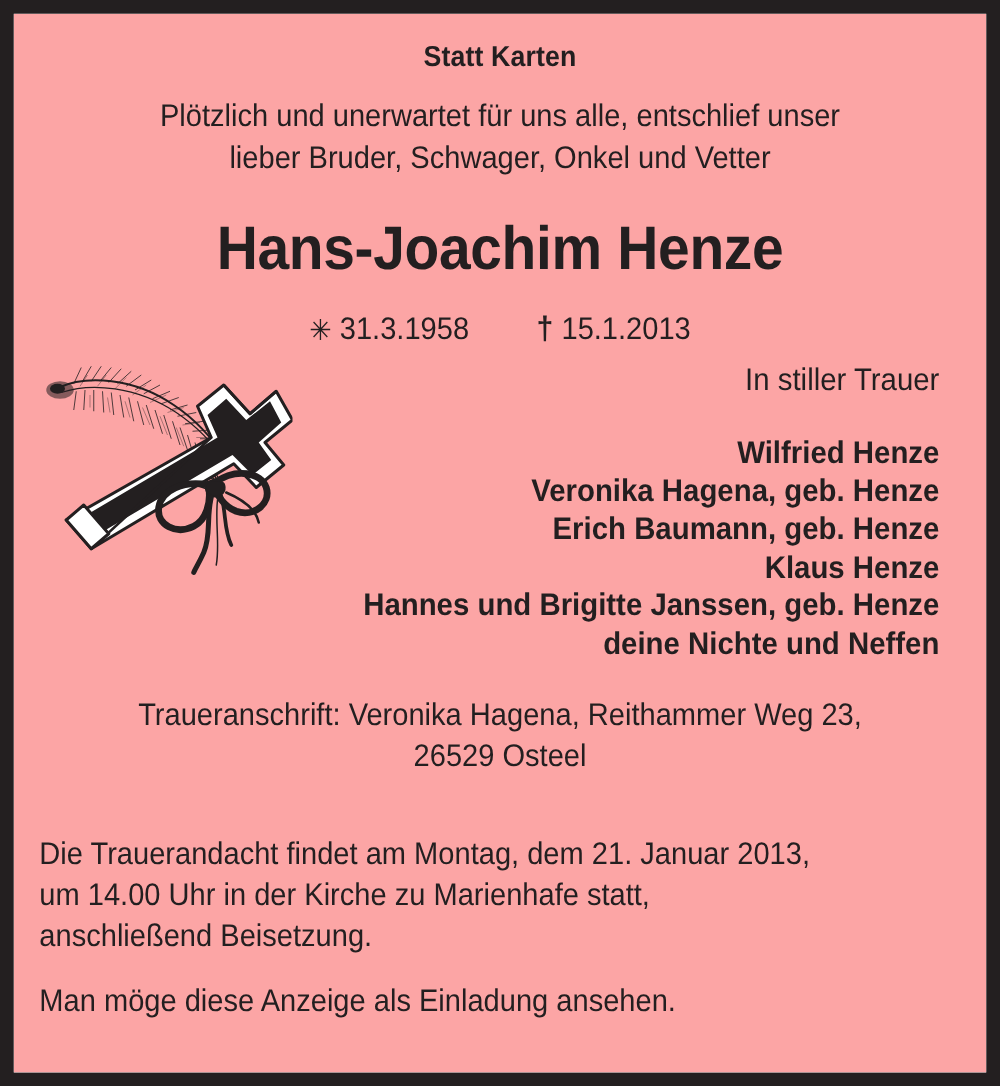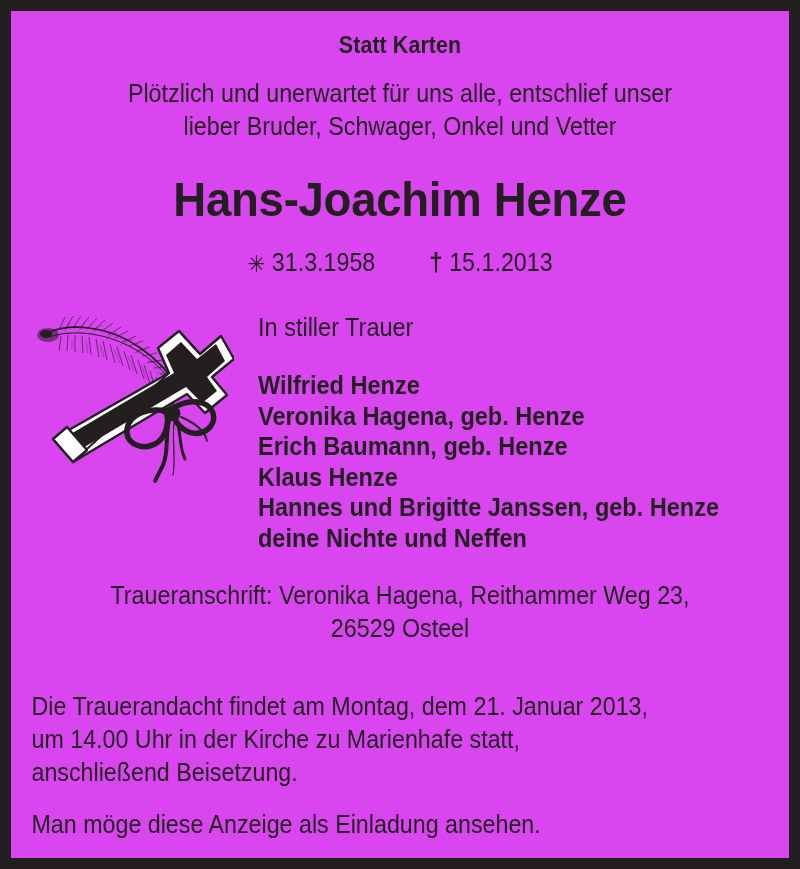--- a/index.html
+++ b/index.html
@@ -19,21 +19,21 @@
     box-sizing: border-box;
     background: #ffffff;
     border: 11px solid #231f20;
     overflow: hidden;
   }
 
   .inner {
     position: relative;
     width: 100%;
     height: 100%;
-    background: #d946ef;
+    background: #fca5a5;
     color: #231f20;
   }
 
   
   .statt-karten {
     text-align: center;
     font-size: 23px;
     font-weight: bold;
     line-height: 1;
     letter-spacing: 0.1px;
@@ -87,22 +87,23 @@
     font-size: 25px;
     margin-right: 7px;
     line-height: 1;
   }
   .date-sym.birth { font-size: 23px; position: relative; top: 1px; }
   .date-sym.death { font-weight: bold; font-size: 26px; }
 
   
   .mourn-block {
     position: relative;
-    margin-top: 36px;
+    margin-top: 12px;
     height: 260px;
+    text-align: right;
   }
 
   .cross-art {
     position: absolute;
     left: 18px;
     top: 0px;
     width: 205px;
     height: 175px;
   }
   .cross-art svg { display: block; width: 100%; height: 100%; }

